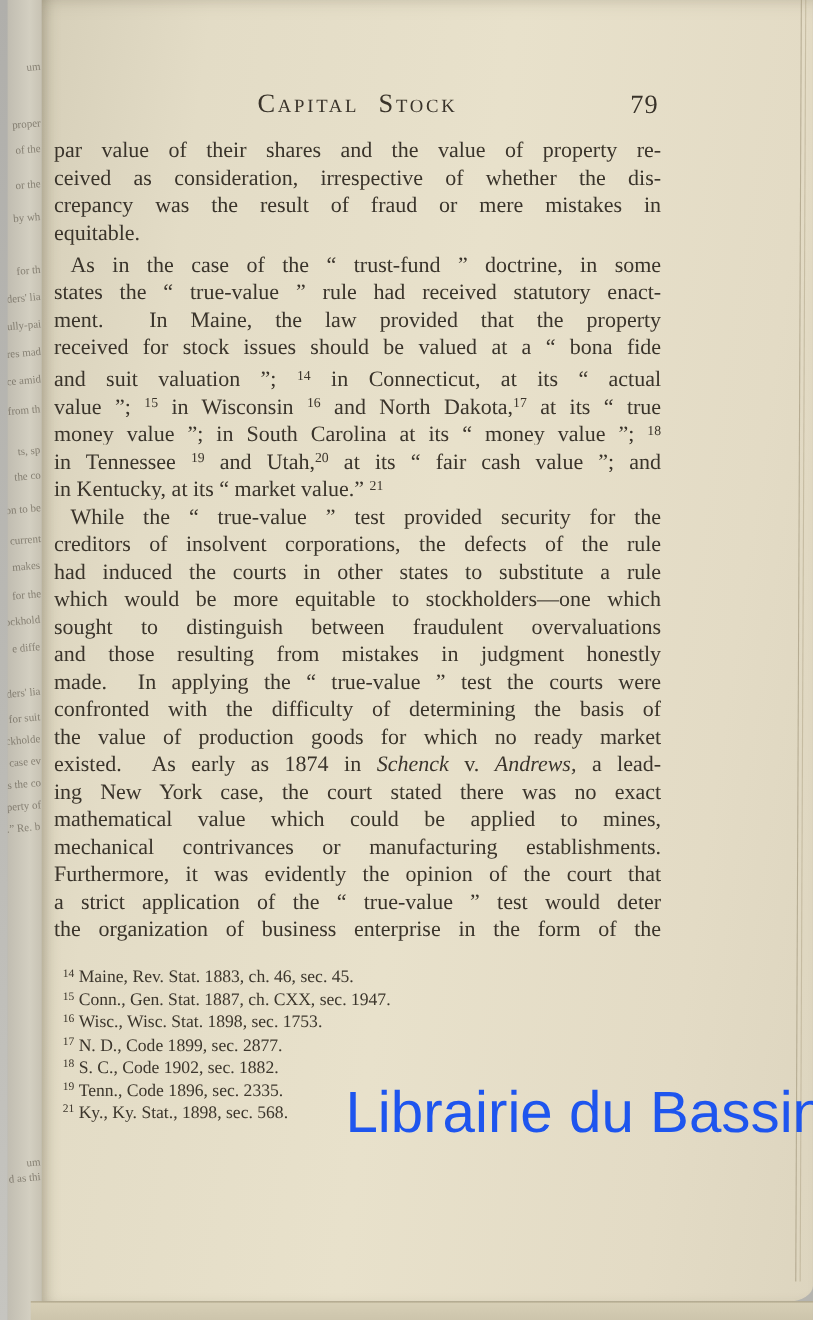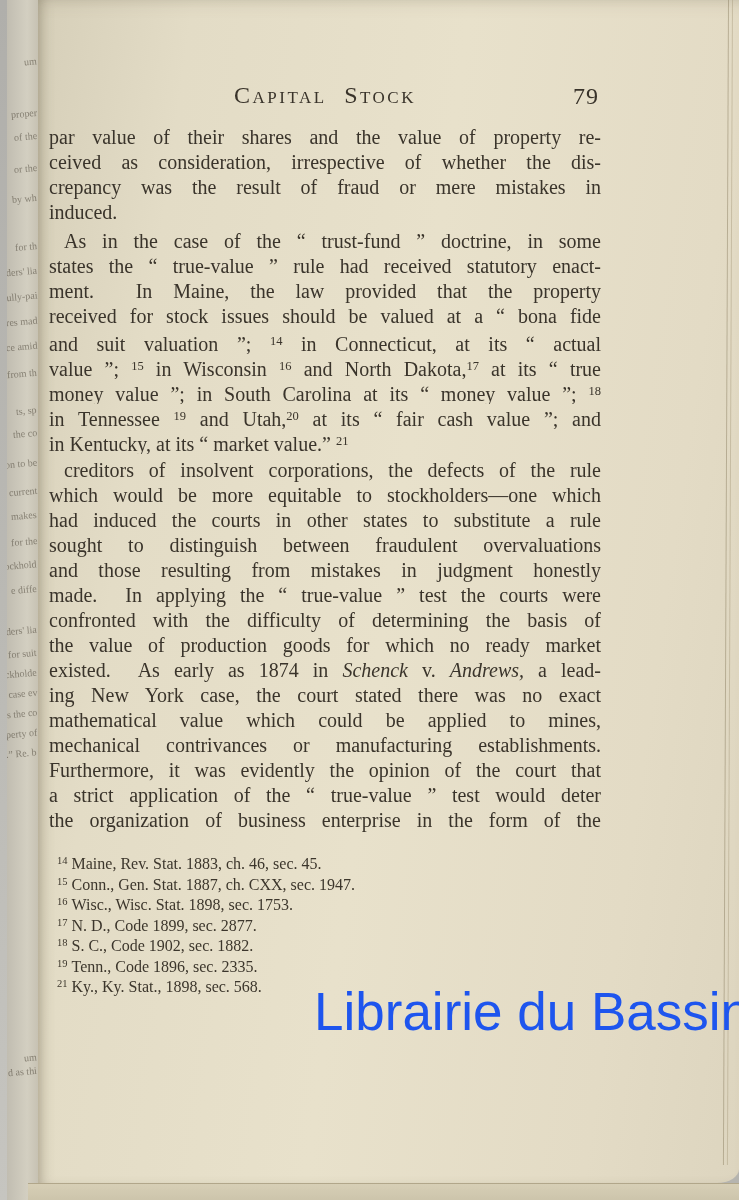--- a/index.html
+++ b/index.html
@@ -117,37 +117,38 @@
     <div class="header">
       <div class="page-title">Capital Stock</div>
       <div class="page-number">79</div>
     </div>
 
     <div class="body-text">
         <div class="para">
           <div class="line jus"><span>par value of their shares and the value of property re-</span></div>
           <div class="line jus"><span>ceived as consideration, irrespective of whether the dis-</span></div>
           <div class="line jus"><span>crepancy was the result of fraud or mere mistakes in</span></div>
-          <div class="line"><span>induced.</span></div>
+          <div class="line"><span>equitable.</span></div>
         </div>
         <div class="para indent">
           <div class="line jus"><span>As in the case of the “ trust-fund ” doctrine, in some</span></div>
           <div class="line jus"><span>states the “ true-value ” rule had received statutory enact-</span></div>
           <div class="line jus"><span>ment.&nbsp; In Maine, the law provided that the property</span></div>
           <div class="line jus"><span>received for stock issues should be valued at a “ bona fide</span></div>
           <div class="line jus"><span>and suit valuation ”; </span><span class="sup">14</span><span> in Connecticut, at its “ actual</span></div>
           <div class="line jus"><span>value ”; </span><span class="sup">15</span><span> in Wisconsin </span><span class="sup">16</span><span> and North Dakota,</span><span class="sup">17</span><span> at its “ true</span></div>
           <div class="line jus"><span>money value ”; in South Carolina at its “ money value ”; </span><span class="sup">18</span></div>
           <div class="line jus"><span>in Tennessee </span><span class="sup">19</span><span> and Utah,</span><span class="sup">20</span><span> at its “ fair cash value ”; and</span></div>
           <div class="line"><span>in Kentucky, at its “ market value.” </span><span class="sup">21</span></div>
         </div>
         <div class="para indent">
+          <div class="line jus"><span>While the “ true-value ” test provided security for the</span></div>
           <div class="line jus"><span>creditors of insolvent corporations, the defects of the rule</span></div>
+          <div class="line jus"><span>had induced the courts in other states to substitute a rule</span></div>
           <div class="line jus"><span>which would be more equitable to stockholders—one which</span></div>
-          <div class="line jus"><span>had induced the courts in other states to substitute a rule</span></div>
           <div class="line jus"><span>sought to distinguish between fraudulent overvaluations</span></div>
           <div class="line jus"><span>and those resulting from mistakes in judgment honestly</span></div>
           <div class="line jus"><span>made.&nbsp; In applying the “ true-value ” test the courts were</span></div>
           <div class="line jus"><span>confronted with the difficulty of determining the basis of</span></div>
           <div class="line jus"><span>the value of production goods for which no ready market</span></div>
           <div class="line jus"><span>existed.&nbsp; As early as 1874 in </span><span class="ital">Schenck</span><span> v. </span><span class="ital">Andrews,</span><span> a lead-</span></div>
           <div class="line jus"><span>ing New York case, the court stated there was no exact</span></div>
           <div class="line jus"><span>mathematical value which could be applied to mines,</span></div>
           <div class="line jus"><span>mechanical contrivances or manufacturing establishments.</span></div>
           <div class="line jus"><span>Furthermore, it was evidently the opinion of the court that</span></div>

